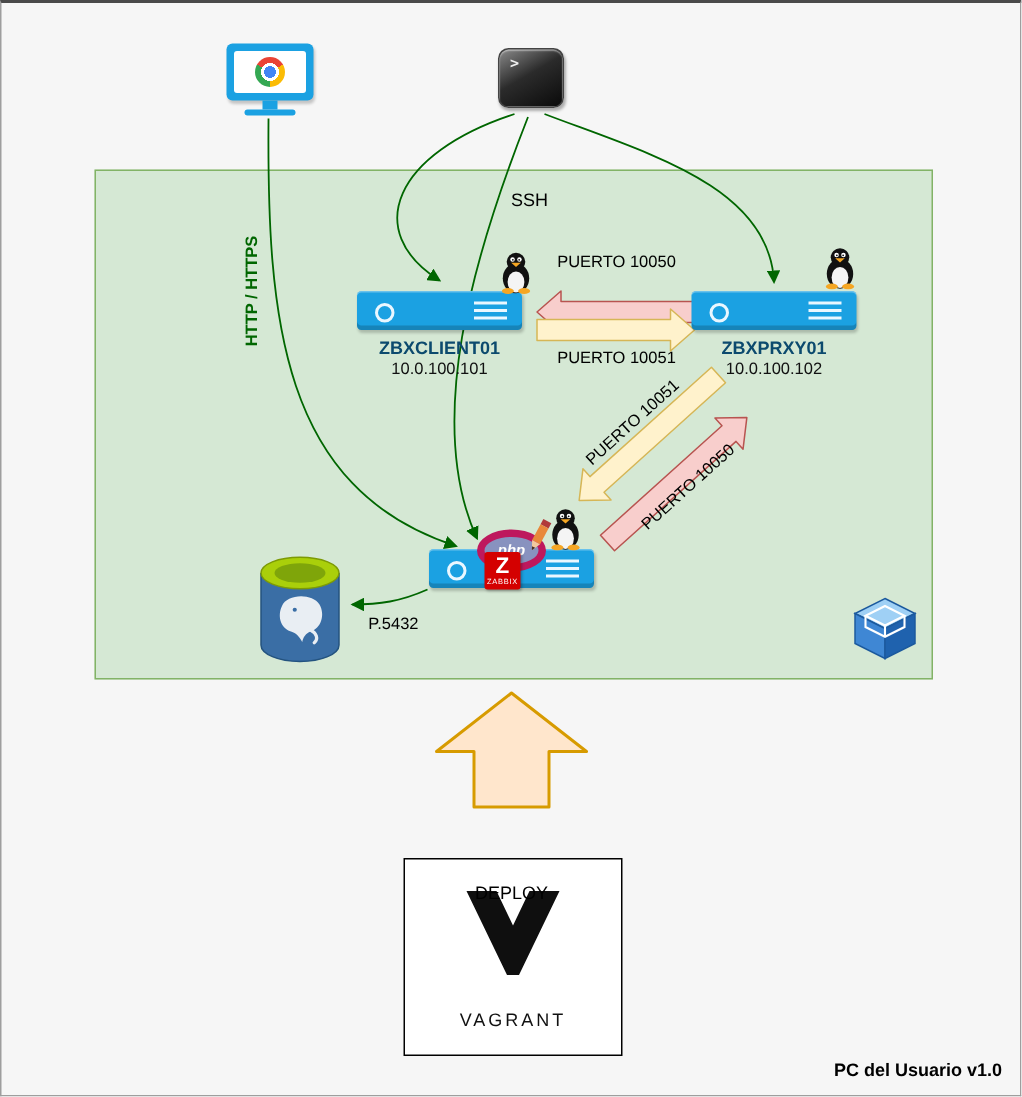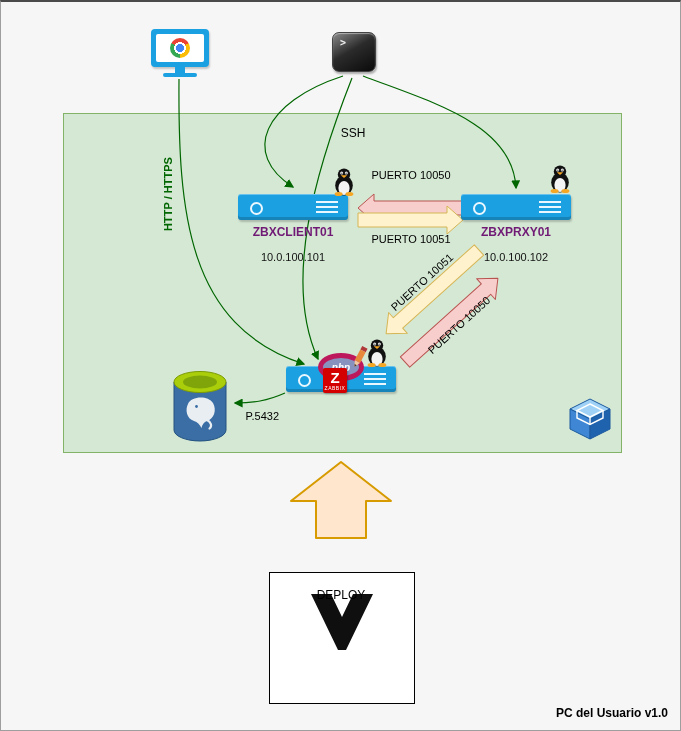--- a/index.html
+++ b/index.html
@@ -9,22 +9,22 @@
     font-family:"Liberation Sans",sans-serif;overflow:hidden;
   }
   .boundary{position:absolute;left:62px;top:111px;width:557px;height:338px;
     background:#d5e8d4;border:1px solid #82b366;z-index:1;}
   .edges{position:absolute;left:0;top:0;z-index:2;}
   .label{position:absolute;color:#000;font-size:11px;text-align:center;white-space:nowrap;z-index:4;}
   .label.big{font-size:12px;margin-top:44px;}
   .v-label{color:#006600;font-weight:bold;transform:rotate(-90deg);transform-origin:center;}
   .diag{transform:rotate(-42deg);transform-origin:center;}
   .node-label{position:absolute;text-align:center;z-index:4;width:120px;}
-  .nl-name{font-weight:bold;font-size:12px;color:#701a75;}
-  .nl-ip{font-size:11px;color:#111;margin-top:12px;}
+  .nl-name{font-weight:bold;font-size:12px;color:#0c4a6e;}
+  .nl-ip{font-size:11px;color:#111;margin-top:1px;}
   
   .server-bar{position:absolute;width:110px;height:26px;background:#1ba1e2;border-radius:3px;
     box-shadow:inset 0 -3px 0 rgba(0,0,0,.18), inset 0 1px 0 rgba(255,255,255,.35), 1px 2px 2px rgba(0,0,0,.2);z-index:3;}
   .sb-circle{position:absolute;left:12px;top:8px;width:9px;height:9px;border:2px solid #eaf7ff;border-radius:50%;}
   .sb-lines{position:absolute;right:10px;top:7px;display:flex;flex-direction:column;gap:3px;}
   .sb-lines i{display:block;width:22px;height:2px;background:#eaf7ff;}
   
   .icon{position:absolute;z-index:5;}
   .monitor{position:absolute;width:58px;height:50px;z-index:3;}
   .mon-body{width:58px;height:38px;background:#1ba1e2;border-radius:4px;display:flex;align-items:center;justify-content:center;box-shadow:1px 2px 2px rgba(0,0,0,.2);}
@@ -207,17 +207,18 @@
   <svg class="icon" style="left:564px;top:392px;z-index:3" width="50" height="50">
       <use href="#sym-vbox"></use>
     </svg>
 
   <div class="label big" style="left:290px;top:542px;width:100px">DEPLOY</div>
 
   <div class="vagrant-box">
     <svg class="vg-logo" width="64" height="58">
         <use href="#sym-vagrant"></use>
       </svg>
+    <div class="vg-word">VAGRANT</div>
   </div>
 
   <div class="footer">PC del Usuario v1.0</div>
 
 </div>
 
 </body></html>

